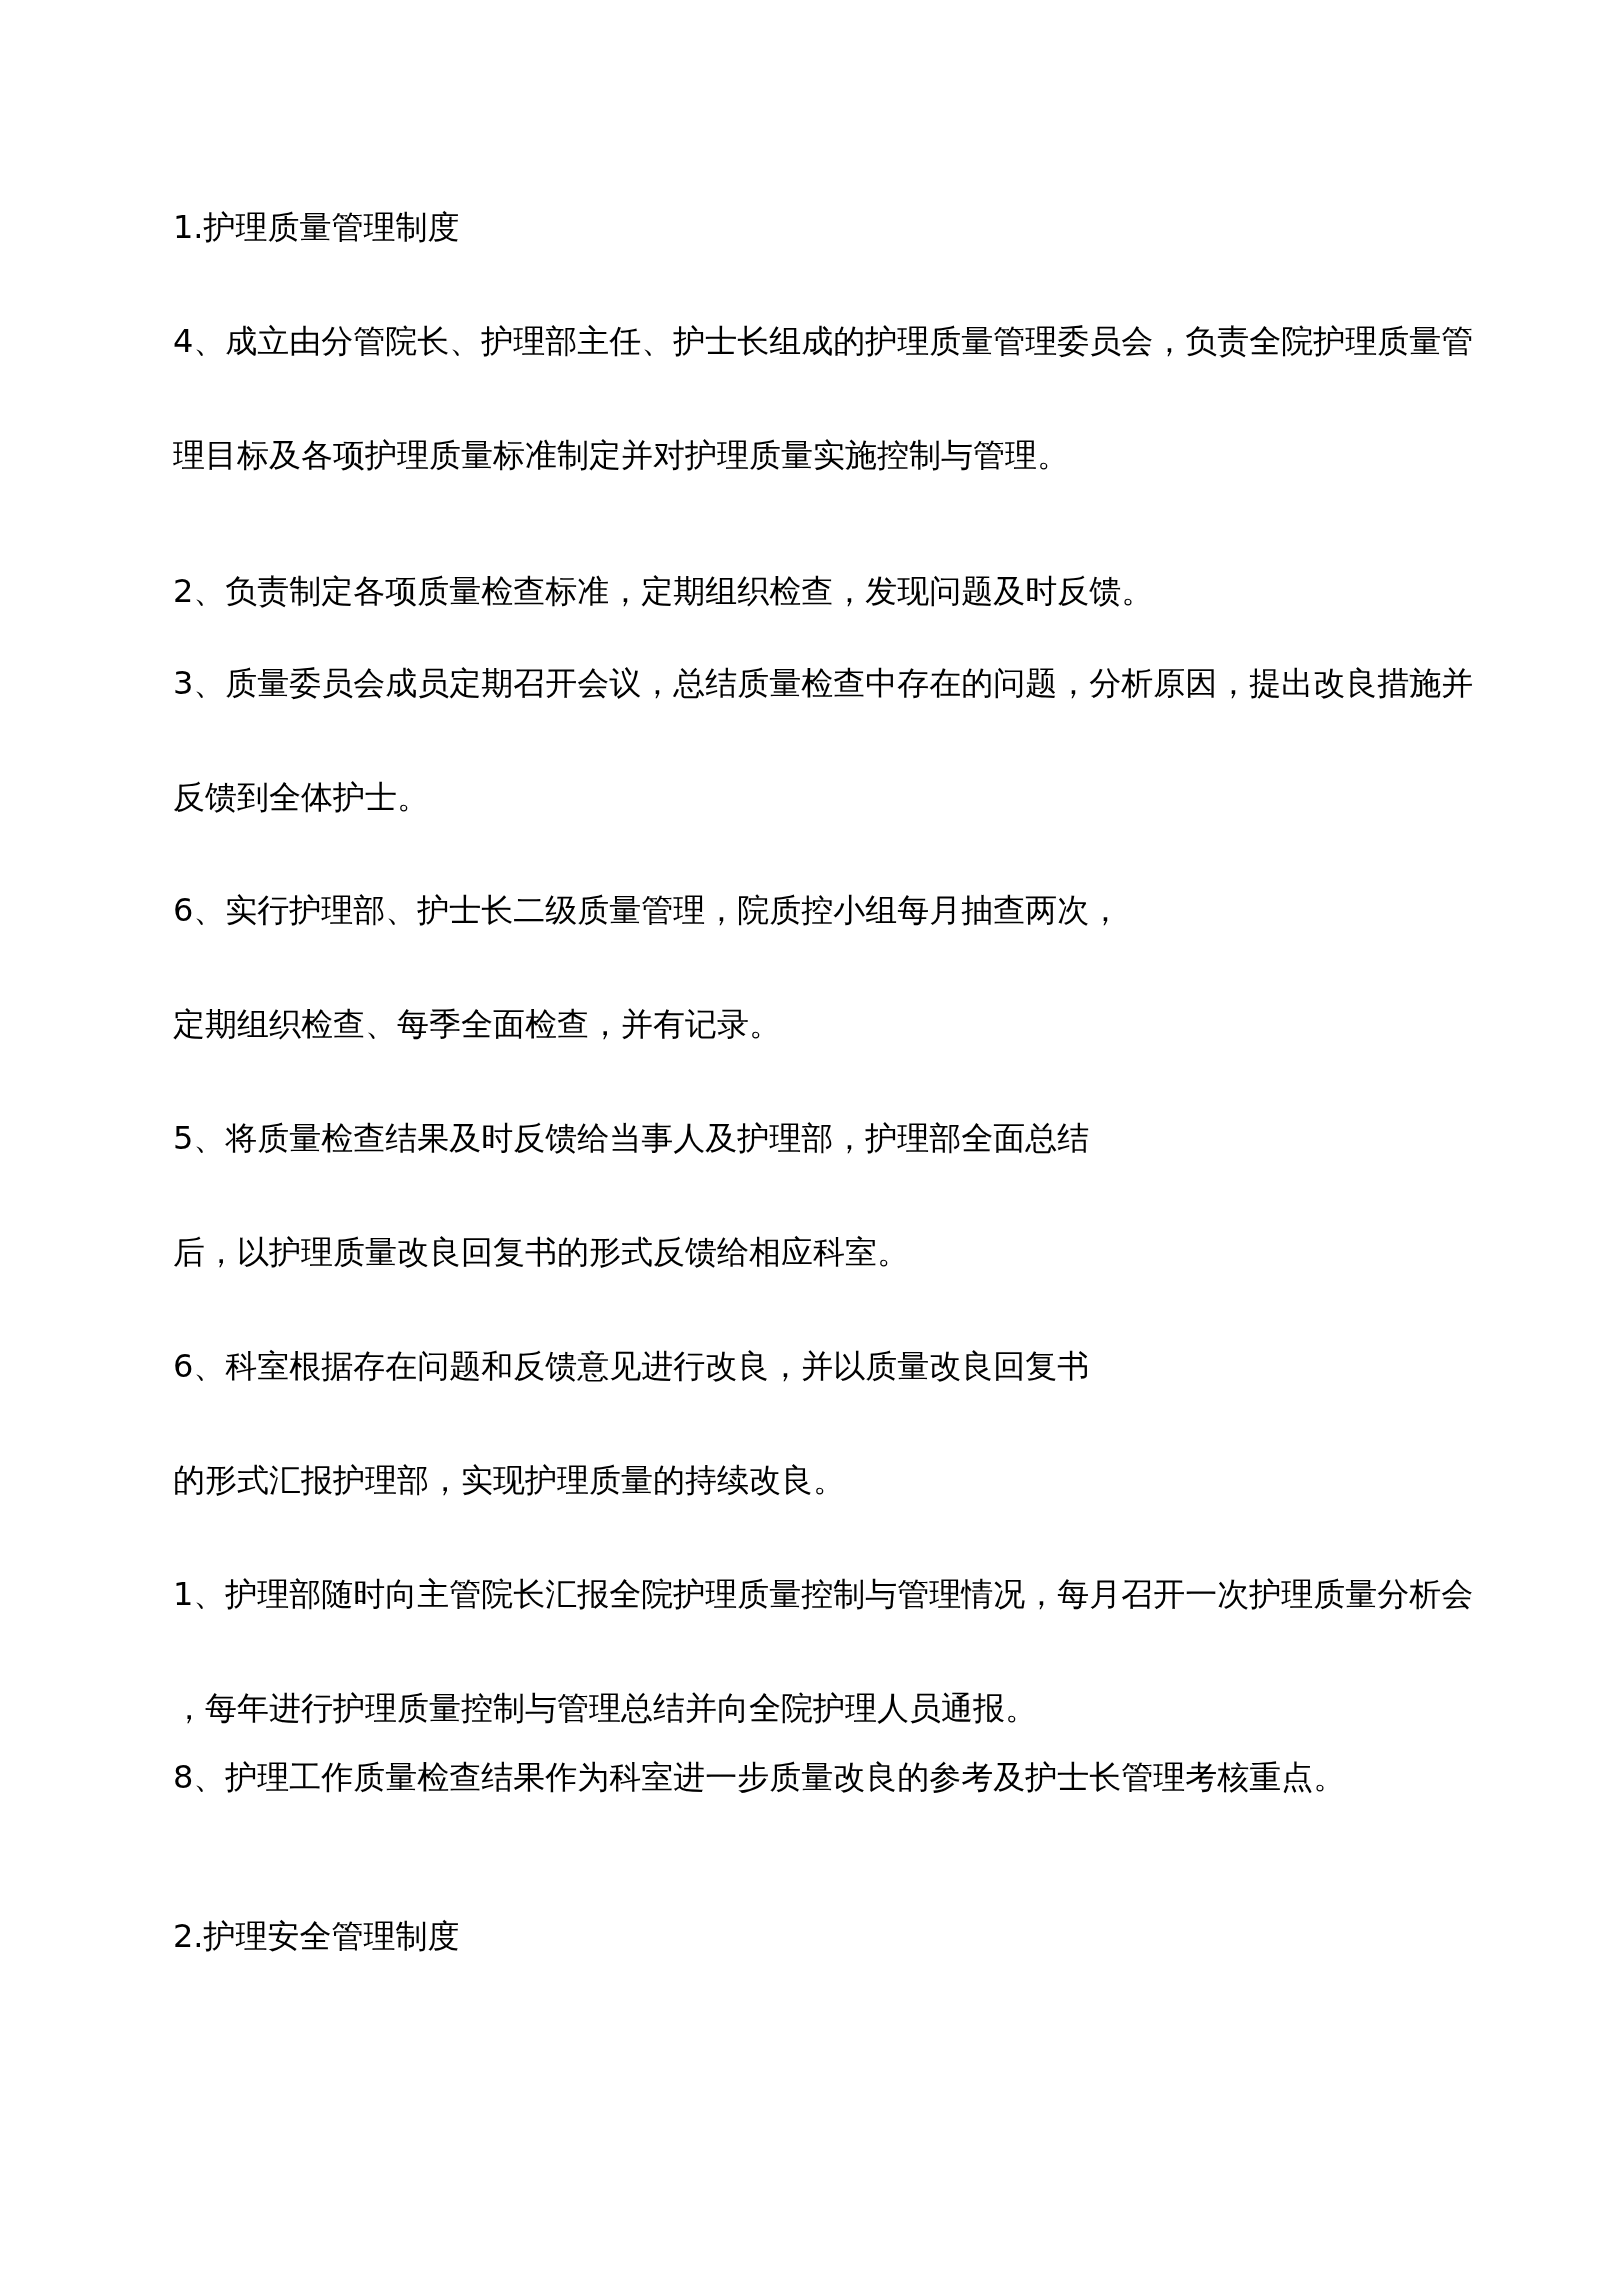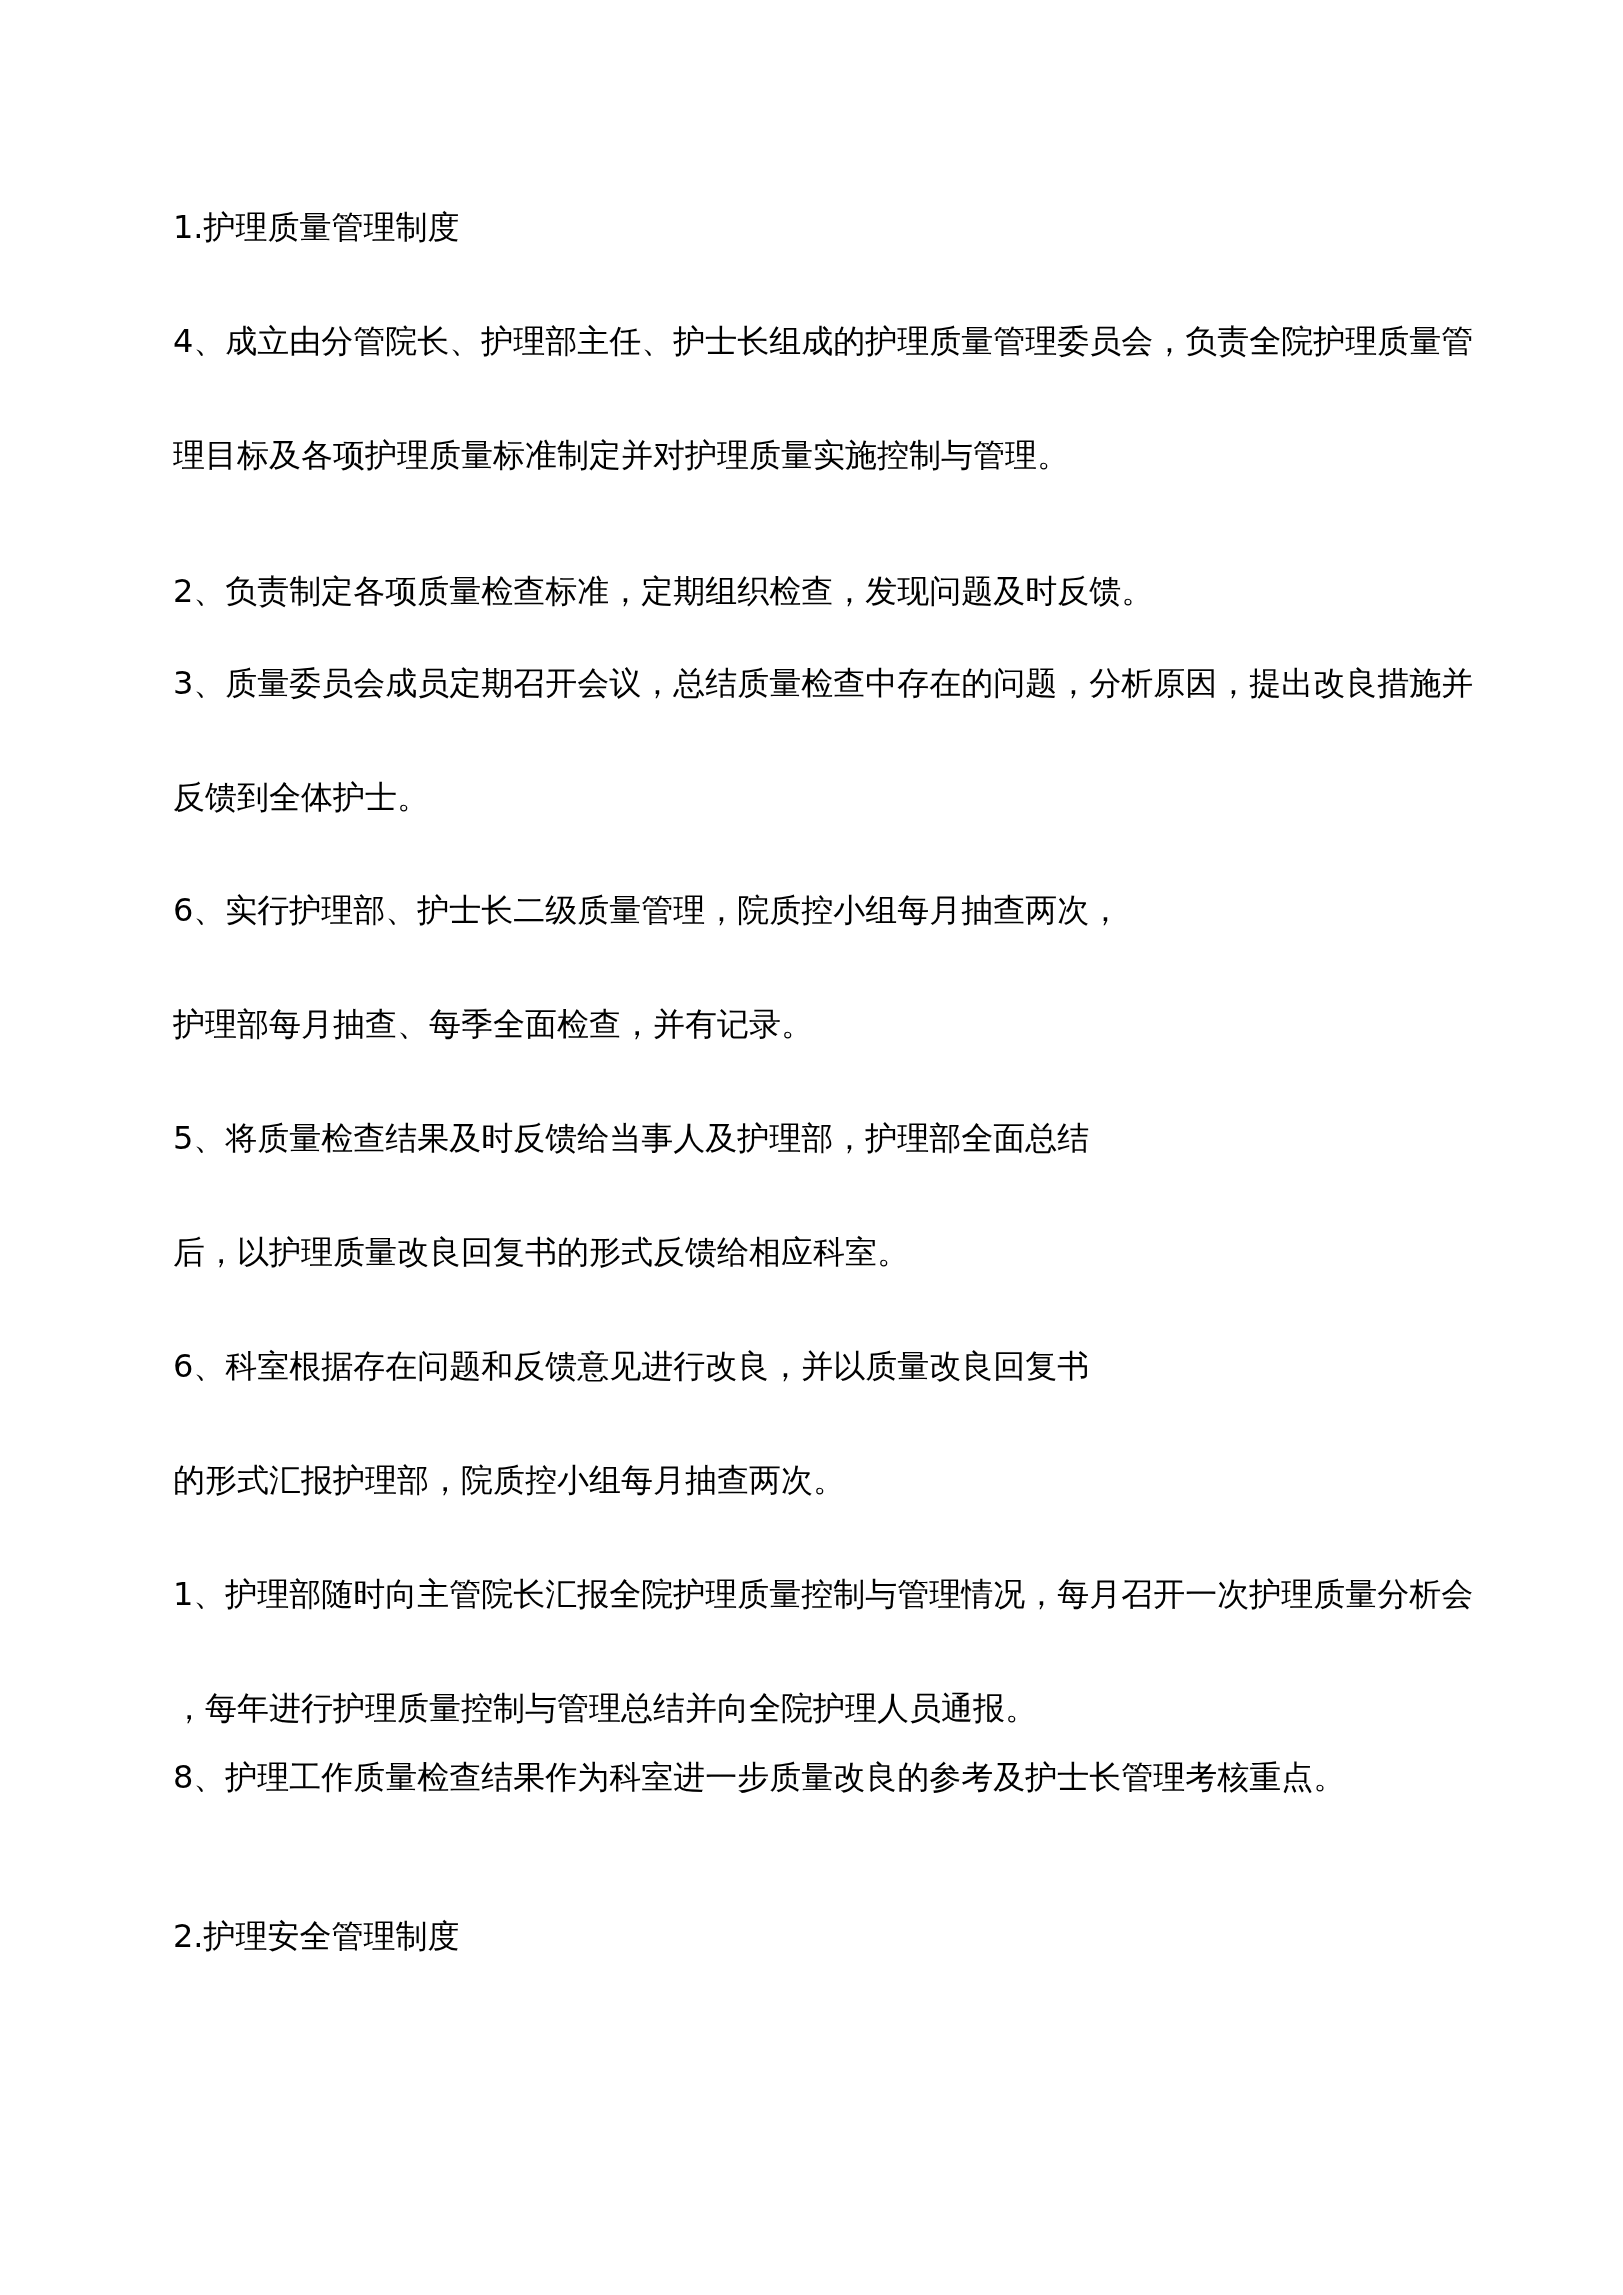--- a/index.html
+++ b/index.html
@@ -36,23 +36,23 @@
 <body>
 
 <div class="page">
   <div class="line" style="top:208px">1.护理质量管理制度</div>
   <div class="line" style="top:322px">4、成立由分管院长、护理部主任、护士长组成的护理质量管理委员会，负责全院护理质量管</div>
   <div class="line" style="top:436px">理目标及各项护理质量标准制定并对护理质量实施控制与管理。</div>
   <div class="line" style="top:572px">2、负责制定各项质量检查标准，定期组织检查，发现问题及时反馈。</div>
   <div class="line" style="top:664px">3、质量委员会成员定期召开会议，总结质量检查中存在的问题，分析原因，提出改良措施并</div>
   <div class="line" style="top:778px">反馈到全体护士。</div>
   <div class="line" style="top:891px">6、实行护理部、护士长二级质量管理，院质控小组每月抽查两次，</div>
-  <div class="line" style="top:1005px">护理部每月抽查、每季全面检查，并有记录。</div>
+  <div class="line" style="top:1005px">定期组织检查、每季全面检查，并有记录。</div>
   <div class="line" style="top:1119px">5、将质量检查结果及时反馈给当事人及护理部，护理部全面总结</div>
   <div class="line" style="top:1233px">后，以护理质量改良回复书的形式反馈给相应科室。</div>
   <div class="line" style="top:1347px">6、科室根据存在问题和反馈意见进行改良，并以质量改良回复书</div>
-  <div class="line" style="top:1461px">的形式汇报护理部，院质控小组每月抽查两次。</div>
+  <div class="line" style="top:1461px">的形式汇报护理部，实现护理质量的持续改良。</div>
   <div class="line" style="top:1575px">1、护理部随时向主管院长汇报全院护理质量控制与管理情况，每月召开一次护理质量分析会</div>
   <div class="line" style="top:1689px">，每年进行护理质量控制与管理总结并向全院护理人员通报。</div>
   <div class="line" style="top:1758px">8、护理工作质量检查结果作为科室进一步质量改良的参考及护士长管理考核重点。</div>
   <div class="line" style="top:1917px">2.护理安全管理制度</div>
 </div>
 
 
 </body></html>

